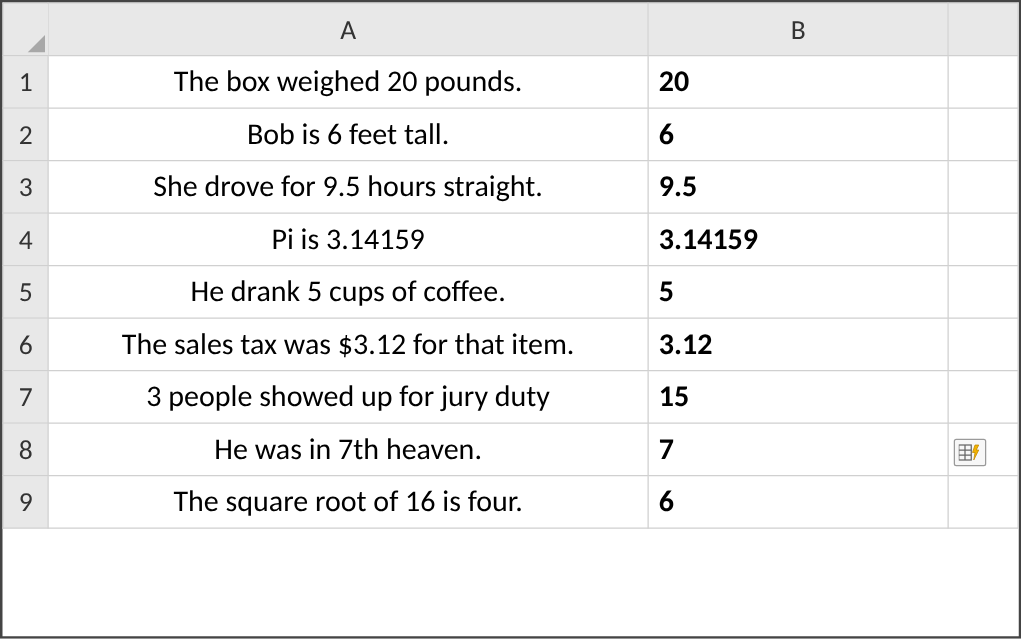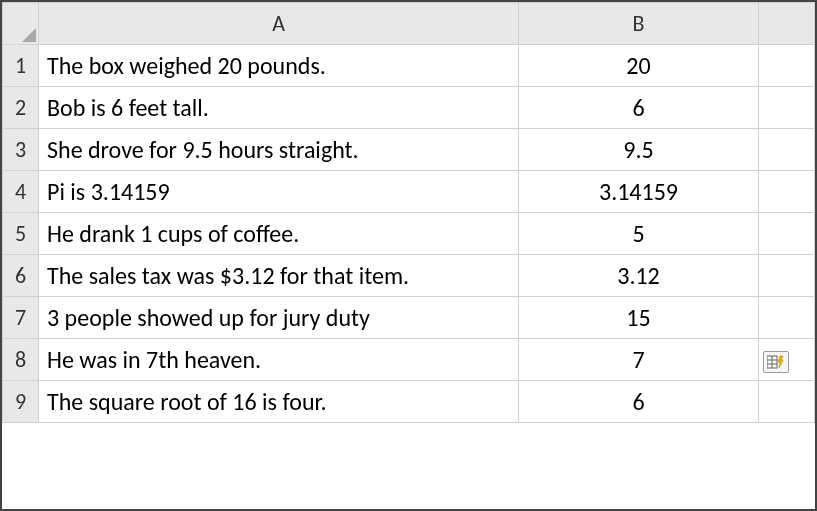--- a/index.html
+++ b/index.html
@@ -50,22 +50,22 @@
   .rowhead {
     background: #e8e8e8;
     text-align: center;
     color: #333;
     font-size: 22px;
   }
   col.c-rh { width: 36px; }
   col.c-a  { width: 480px; }
   col.c-b  { width: 240px; }
   col.c-c  { width: 56px; }
-  td.textcell { text-align: left; }
-  td.numcell  { text-align: center; }
+  td.textcell { text-align: center; }
+  td.numcell  { text-align: left; font-weight: bold; }
   .smarttag {
     position: absolute;
     width: 26px; height: 22px;
     border: 1px solid #9a9a9a;
     background: #f7f7f7;
     border-radius: 2px;
     display: flex;
     align-items: center;
     justify-content: center;
   }
@@ -114,21 +114,21 @@
           <td></td>
         </tr>
         <tr>
           <td class="rowhead">4</td>
           <td class="textcell">Pi is 3.14159</td>
           <td class="numcell">3.14159</td>
           <td></td>
         </tr>
         <tr>
           <td class="rowhead">5</td>
-          <td class="textcell">He drank 1 cups of coffee.</td>
+          <td class="textcell">He drank 5 cups of coffee.</td>
           <td class="numcell">5</td>
           <td></td>
         </tr>
         <tr>
           <td class="rowhead">6</td>
           <td class="textcell">The sales tax was $3.12 for that item.</td>
           <td class="numcell">3.12</td>
           <td></td>
         </tr>
         <tr>

